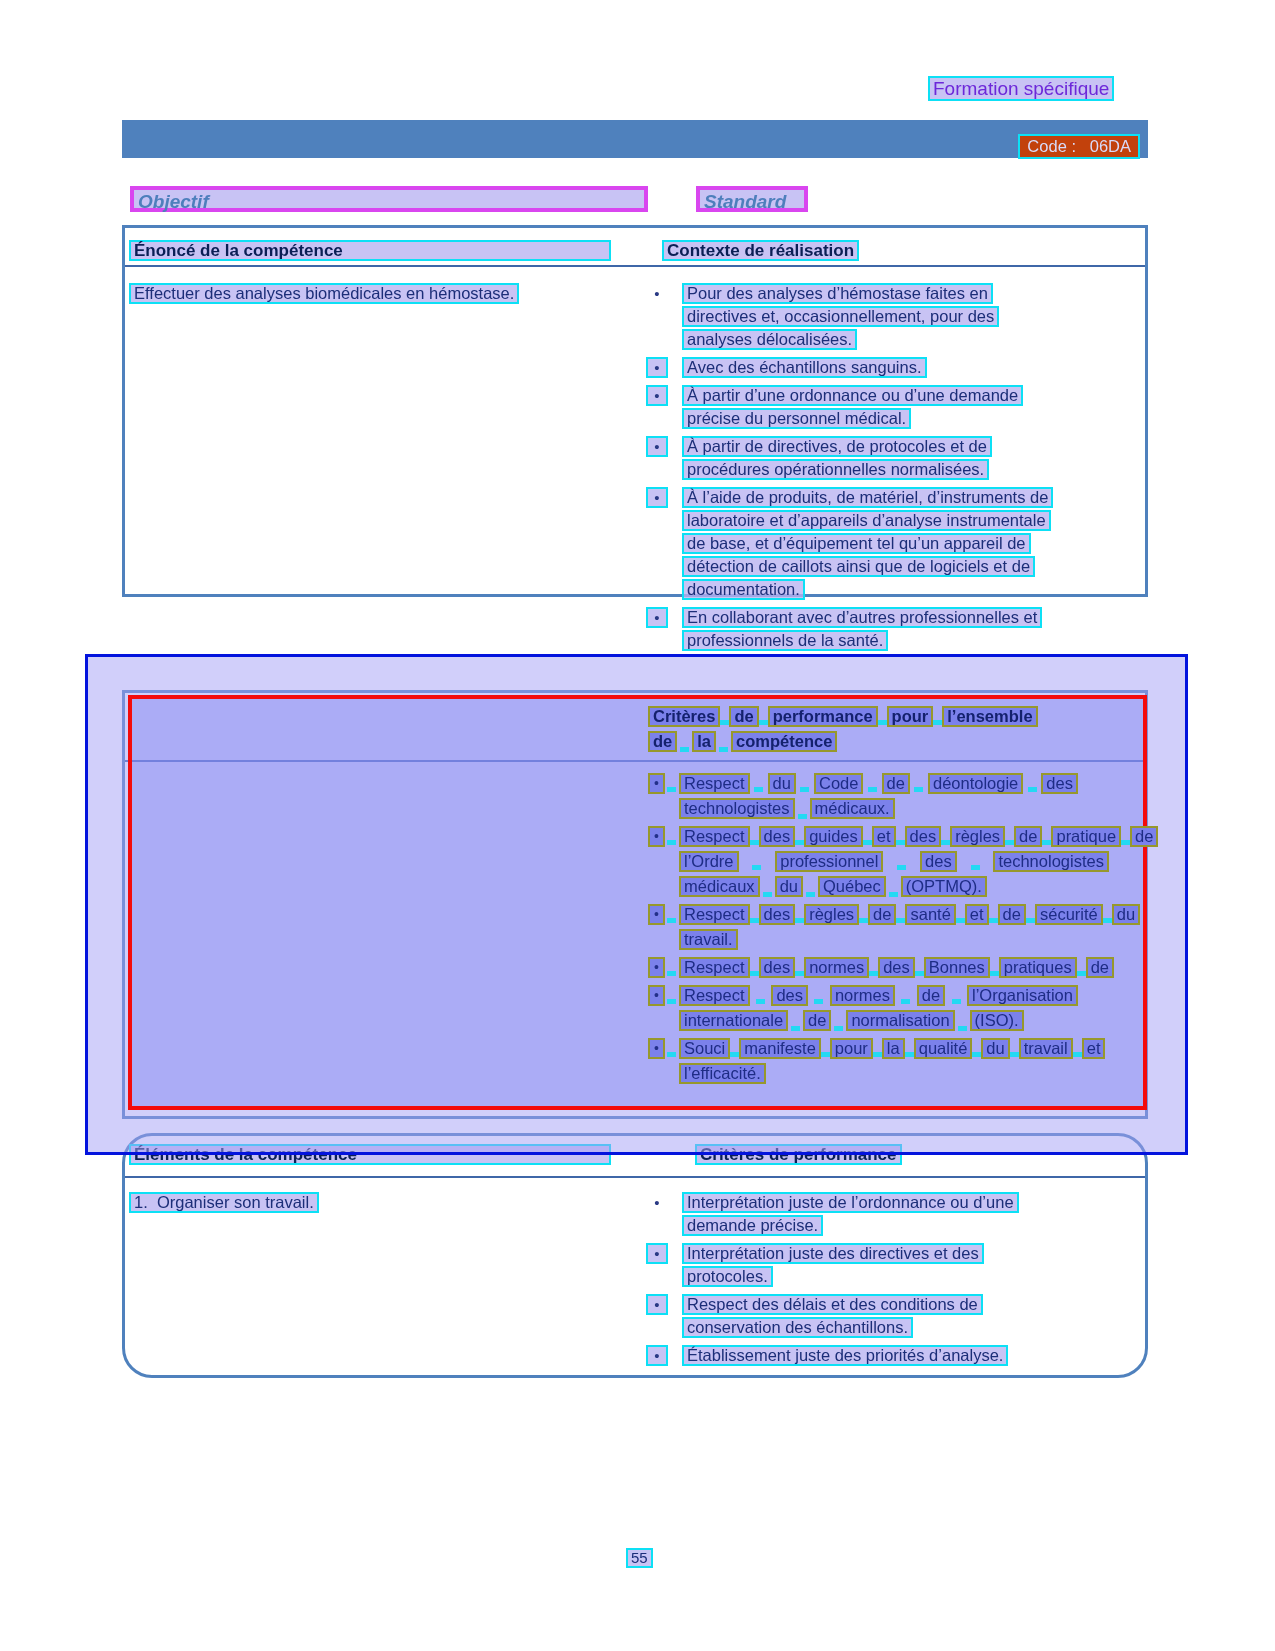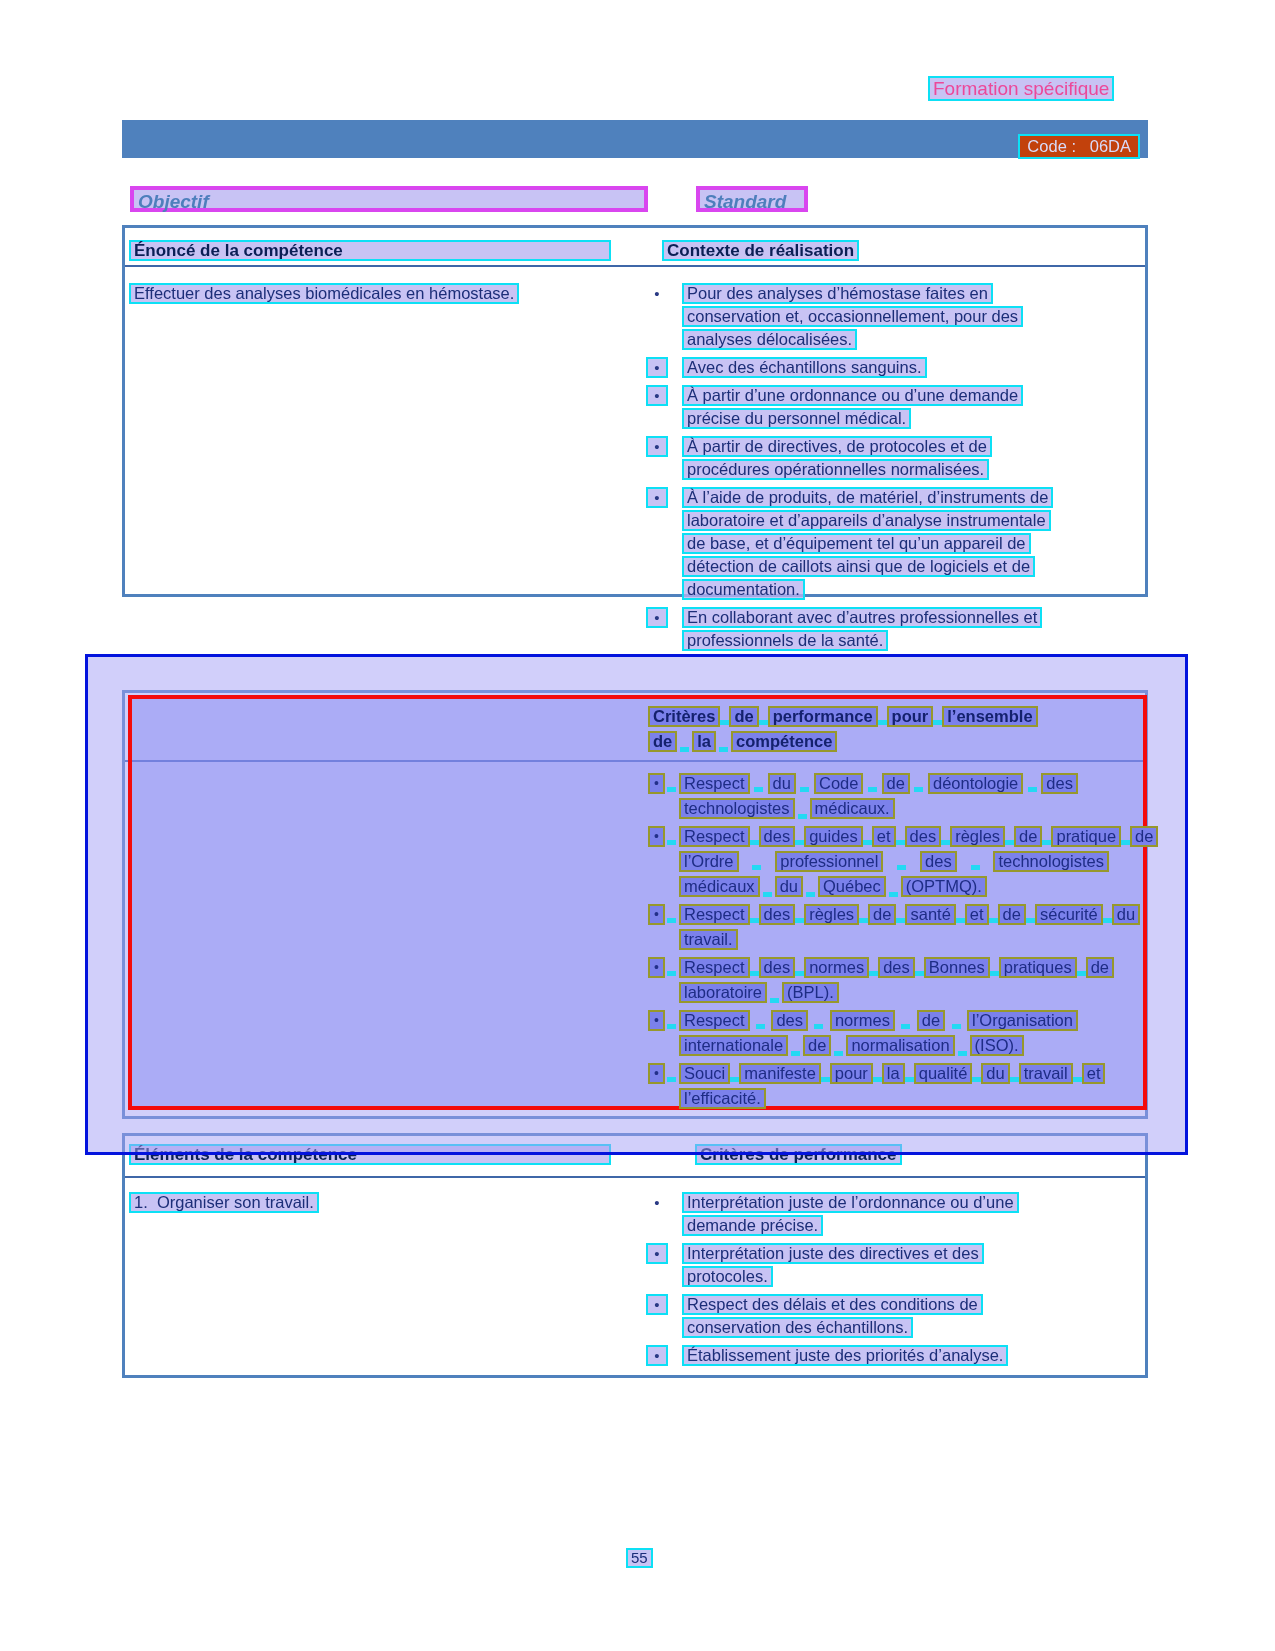--- a/index.html
+++ b/index.html
@@ -62,40 +62,40 @@
   .sp{flex:none;width:9px;height:5px;background:#23d9f3;align-self:flex-end;margin-bottom:2px;}
   .pbc .sp{margin-left:2px;}
 
   .pagenum{position:absolute;left:626px;top:1548px;font-size:15px;line-height:16px;}
 </style>
 </head>
 <body>
 
 <div class="page">
 
-  <span class="hl abs" style="left:928px;top:76px;font-size:19px;line-height:21px;color:#ec4899;">Formation spécifique</span>
+  <span class="hl abs" style="left:928px;top:76px;font-size:19px;line-height:21px;color:#6d28d9;">Formation spécifique</span>
 
   <div class="bluebar">
     <span class="codebox">Code :   06DA</span>
   </div>
 
   <span class="objectif-box" style="left:130px;width:518px;">Objectif</span>
   <span class="objectif-box" style="left:696px;width:112px;">Standard</span>
 
   <div class="tbl" style="left:122px;top:225px;width:1026px;height:372px;">
     <div class="sepline" style="top:37px;"></div>
     <span class="hl b abs" style="left:4px;top:12px;width:472px;">Énoncé de la compétence</span>
     <span class="hl b abs" style="left:537px;top:12px;">Contexte de réalisation</span>
     <span class="hl abs" style="left:4px;top:55px;">Effectuer des analyses biomédicales en hémostase.</span>
     <div class="blist" style="left:521px;top:55px;" id="t1-list">
         <div class="li-row">
           <span class="bul">•</span>
           <div class="lines">
             <span class="hl">Pour des analyses d’hémostase faites en</span>
-            <span class="hl">conservation et, occasionnellement, pour des</span>
+            <span class="hl">directives et, occasionnellement, pour des</span>
             <span class="hl">analyses délocalisées.</span>
           </div>
         </div>
         <div class="li-row">
           <span class="bul bb">•</span>
           <div class="lines">
             <span class="hl">Avec des échantillons sanguins.</span>
           </div>
         </div>
         <div class="li-row">
@@ -276,25 +276,20 @@
               <span class="wb">normes</span>
               <i class="sp"></i>
               <span class="wb">des</span>
               <i class="sp"></i>
               <span class="wb">Bonnes</span>
               <i class="sp"></i>
               <span class="wb">pratiques</span>
               <i class="sp"></i>
               <span class="wb">de</span>
             </div>
-            <div class="wline nj">
-              <span class="wb">laboratoire</span>
-              <i class="sp"></i>
-              <span class="wb">(BPL).</span>
-            </div>
           </div>
         </div>
         <div class="p-item">
           <div class="pbc">
             <span class="wb pb">•</span>
             <i class="sp"></i>
           </div>
           <div class="plines">
             <div class="wline">
               <span class="wb">Respect</span>
@@ -342,21 +337,21 @@
               <span class="wb">et</span>
             </div>
             <div class="wline nj">
               <span class="wb">l’efficacité.</span>
             </div>
           </div>
         </div>
       </div>
   </div>
 
-  <div class="tbl" style="left:122px;top:1133px;width:1026px;height:245px;">
+  <div class="tbl" style="left:122px;top:1133px;width:1026px;height:245px;border-radius:30px;">
     <div class="sepline" style="top:40px;"></div>
     <span class="hl b abs" style="left:4px;top:8px;width:472px;">Éléments de la compétence</span>
     <span class="hl b abs" style="left:537px;top:8px;margin-left:33px;">Critères de performance</span>
     <span class="hl abs" style="left:4px;top:56px;">1.  Organiser son travail.</span>
     <div class="blist" style="left:521px;top:56px;" id="t3-list">
         <div class="li-row">
           <span class="bul">•</span>
           <div class="lines">
             <span class="hl">Interprétation juste de l’ordonnance ou d’une</span>
             <span class="hl">demande précise.</span>

